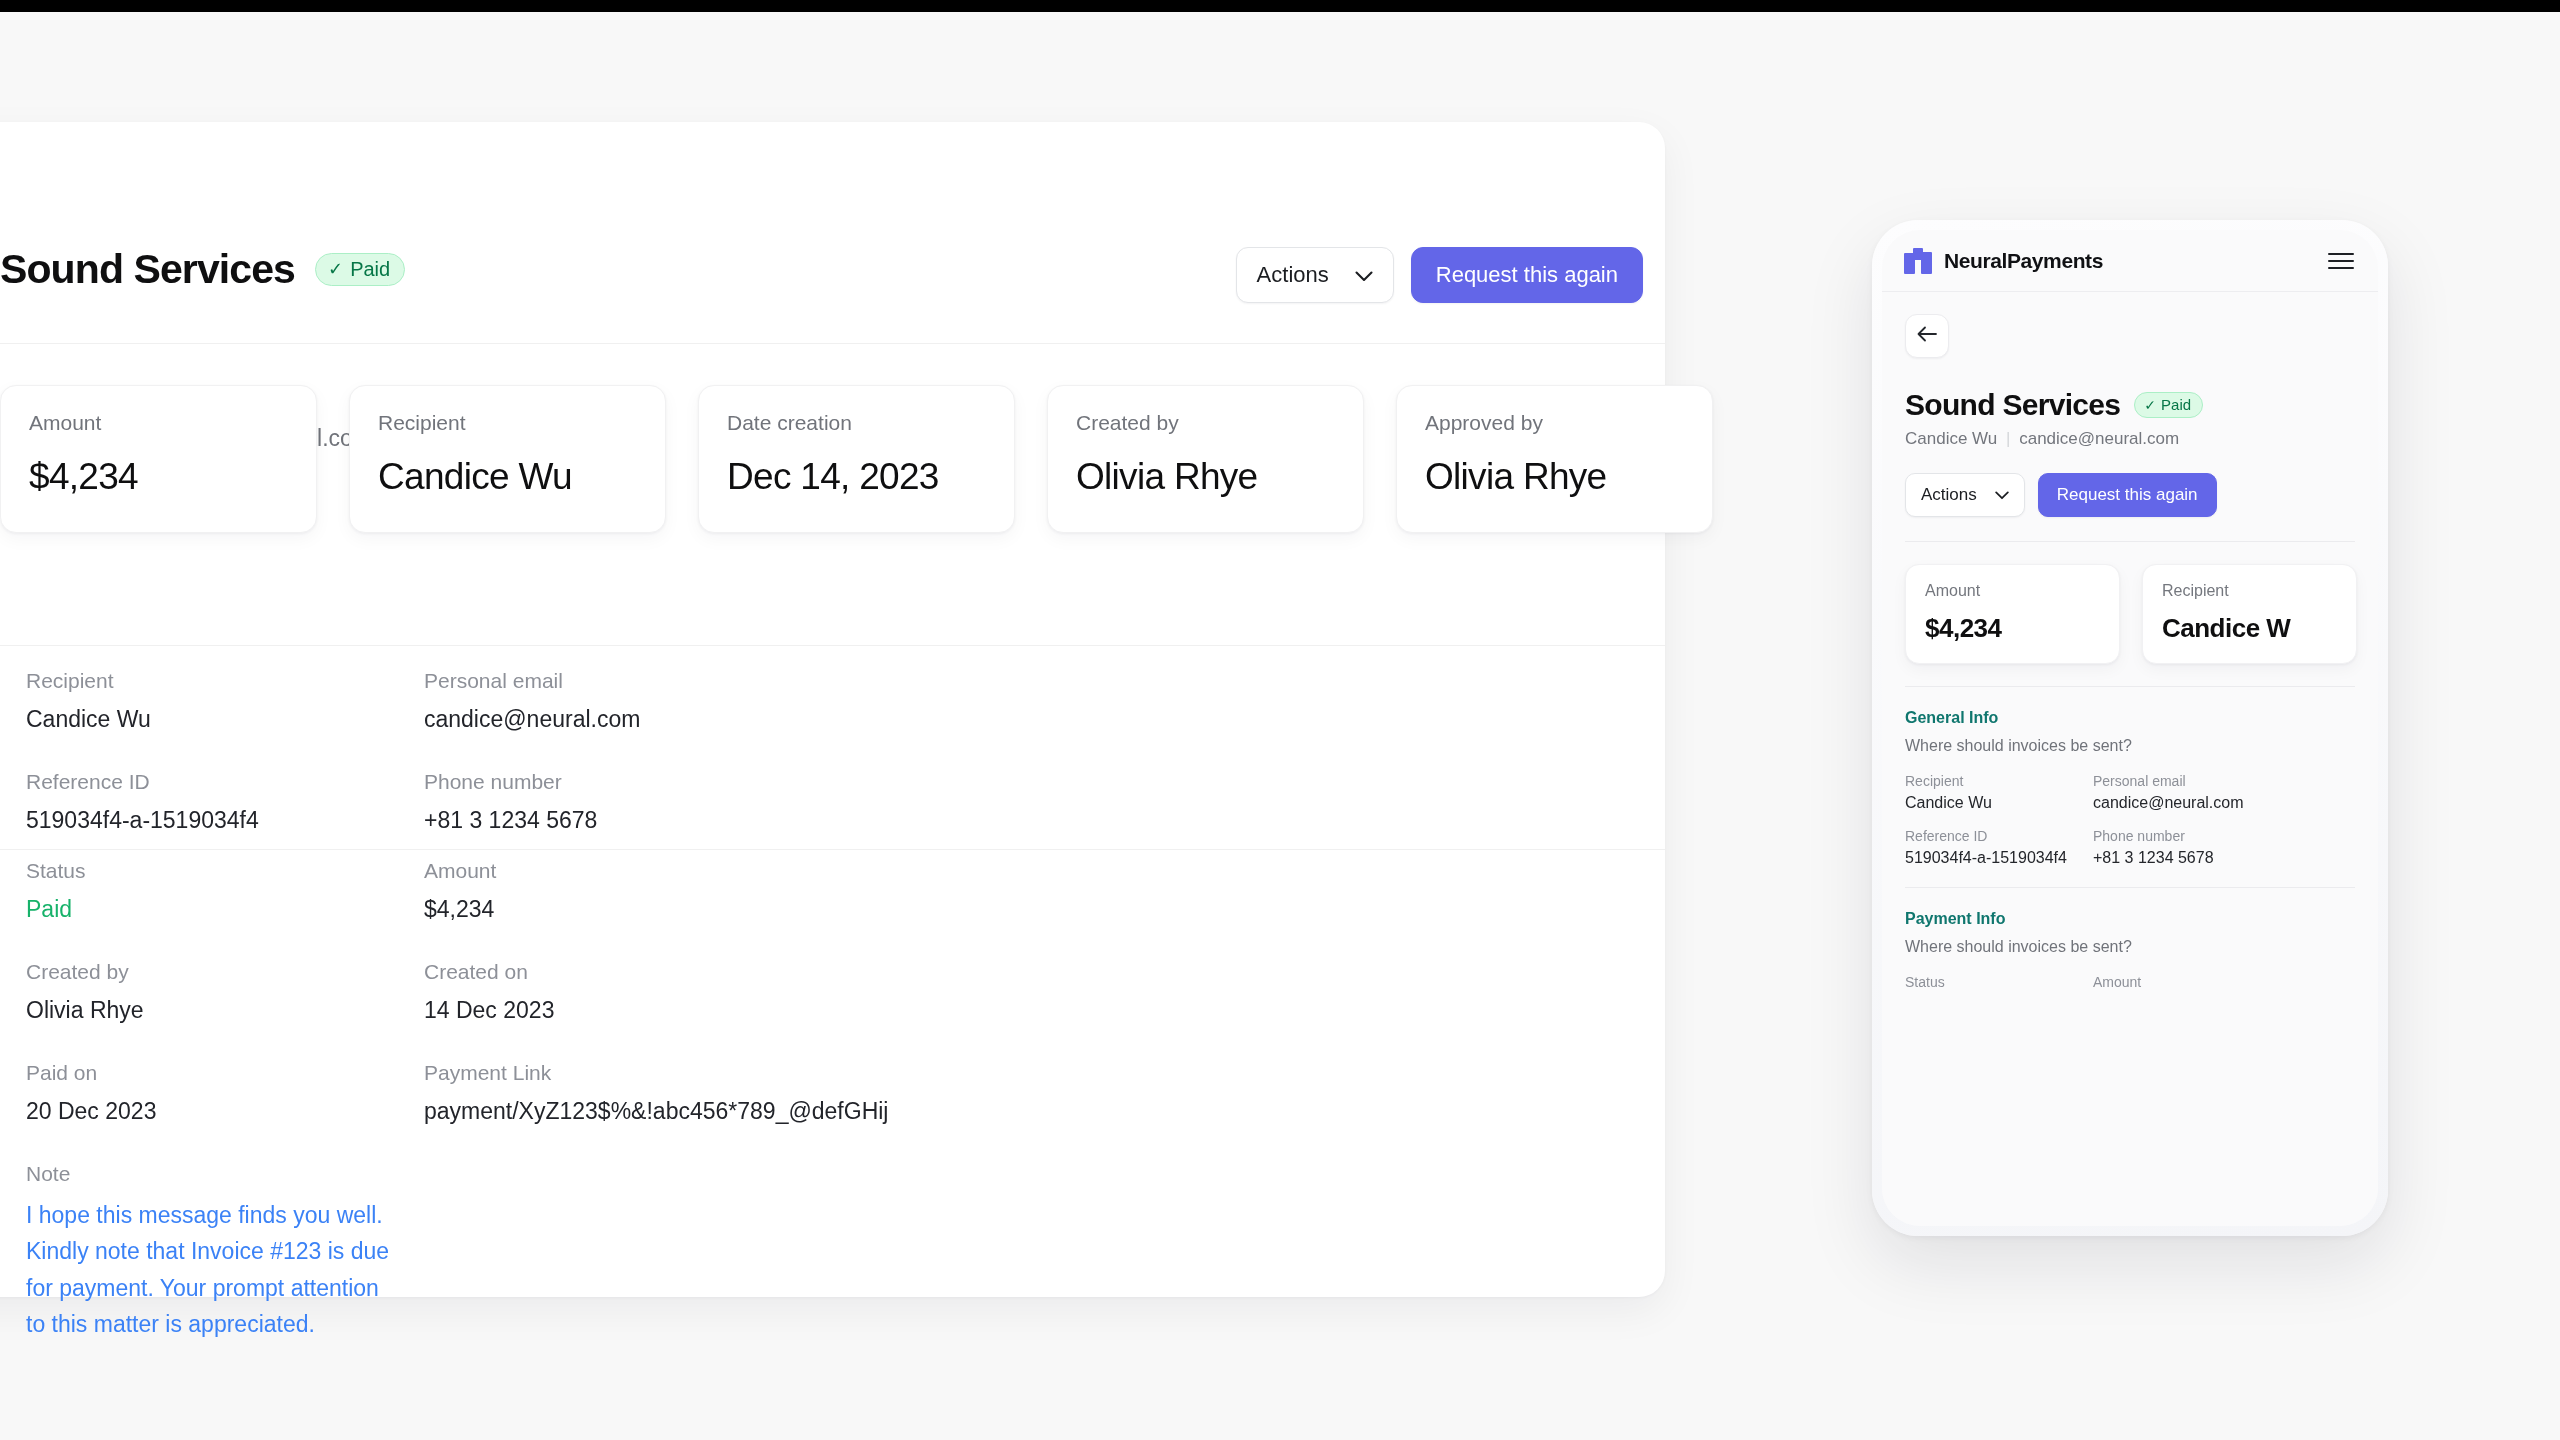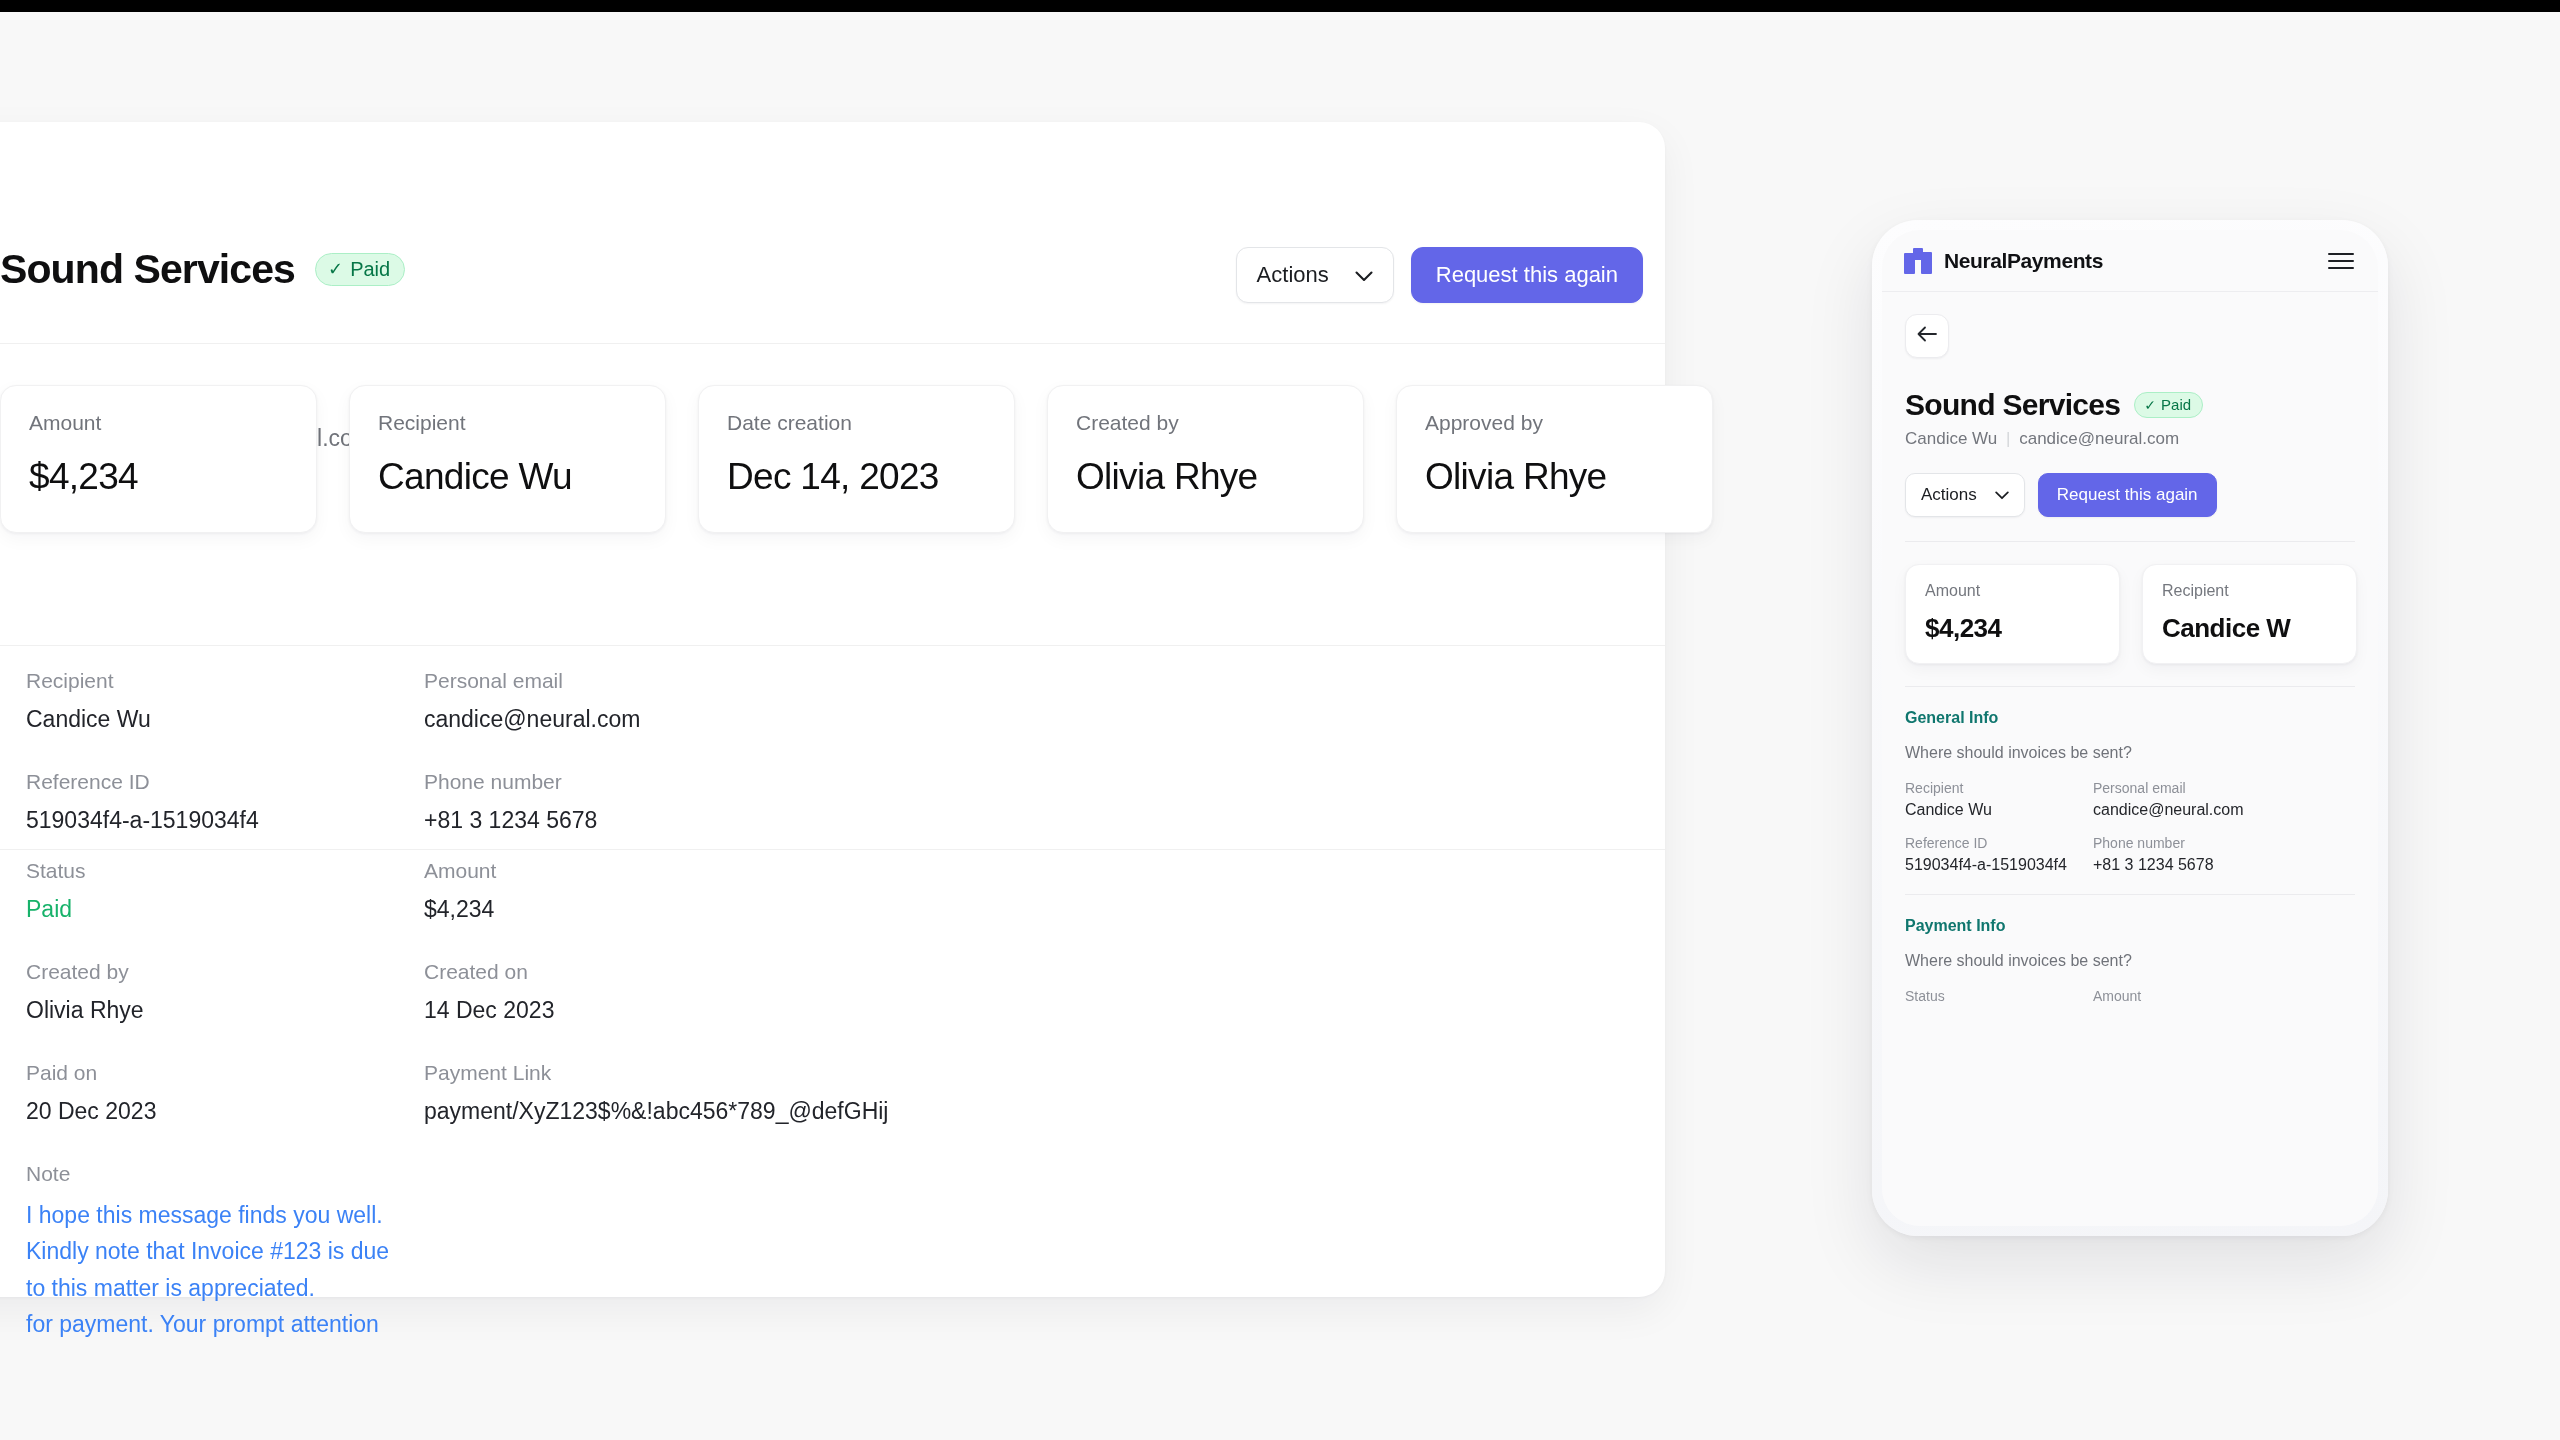--- a/index.html
+++ b/index.html
@@ -290,21 +290,21 @@
     box-shadow: 0 1px 3px rgba(16,24,40,0.05), 0 6px 16px rgba(16,24,40,0.04);
   }
   .ph-stat .k { font-size: 16px; color: #74777e; line-height: 1; }
   .ph-stat .v {
     margin-top: 14px; font-size: 26px; font-weight: 600; color: #0f0f10;
     letter-spacing: -0.5px; white-space: nowrap;
   }
 
   .ph-sec { margin-top: 22px; }
   .ph-sec .t { font-size: 16px; font-weight: 700; color: #0f766e; }
-  .ph-sec .d { font-size: 16px; color: #70737a; margin-top: 17px; }
+  .ph-sec .d { font-size: 16px; color: #70737a; margin-top: 10px; }
   .ph-fields {
     margin-top: 18px;
     display: grid;
     grid-template-columns: 188px 1fr;
     row-gap: 16px;
   }
   .ph-field .k { font-size: 14px; color: #8d9098; margin-bottom: 5px; }
   .ph-field .v { font-size: 16px; color: #24262b; }
 
   .ph-fade {
@@ -428,22 +428,22 @@
         <div class="k">Payment Link</div>
         <div class="v">payment/XyZ123$%&amp;!abc456*789_@defGHij</div>
       </div>
 
 
       <div class="field">
         <div class="k">Note</div>
         <div class="note-lines">
           <div>I hope this message finds you well.</div>
           <div>Kindly note that Invoice #123 is due</div>
+          <div>for payment. Your prompt attention</div>
           <div>to this matter is appreciated.</div>
-          <div>for payment. Your prompt attention</div>
         </div>
       </div>
     </div>
   </div>
 
 </div>
 
 <div class="phone-shell">
   <div class="phone-screen">
 

